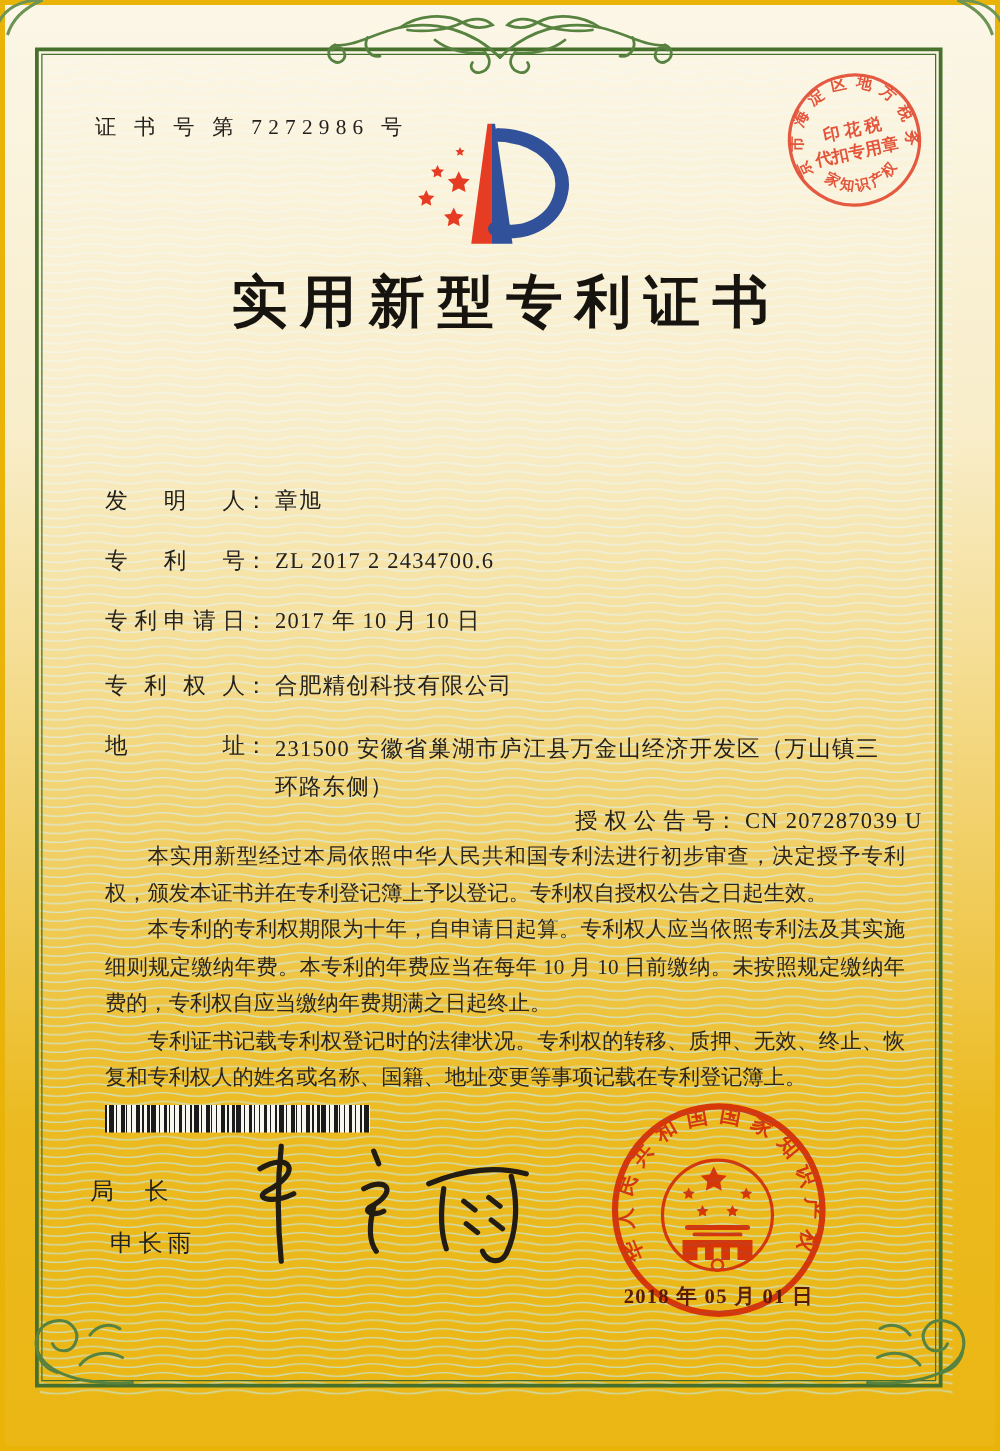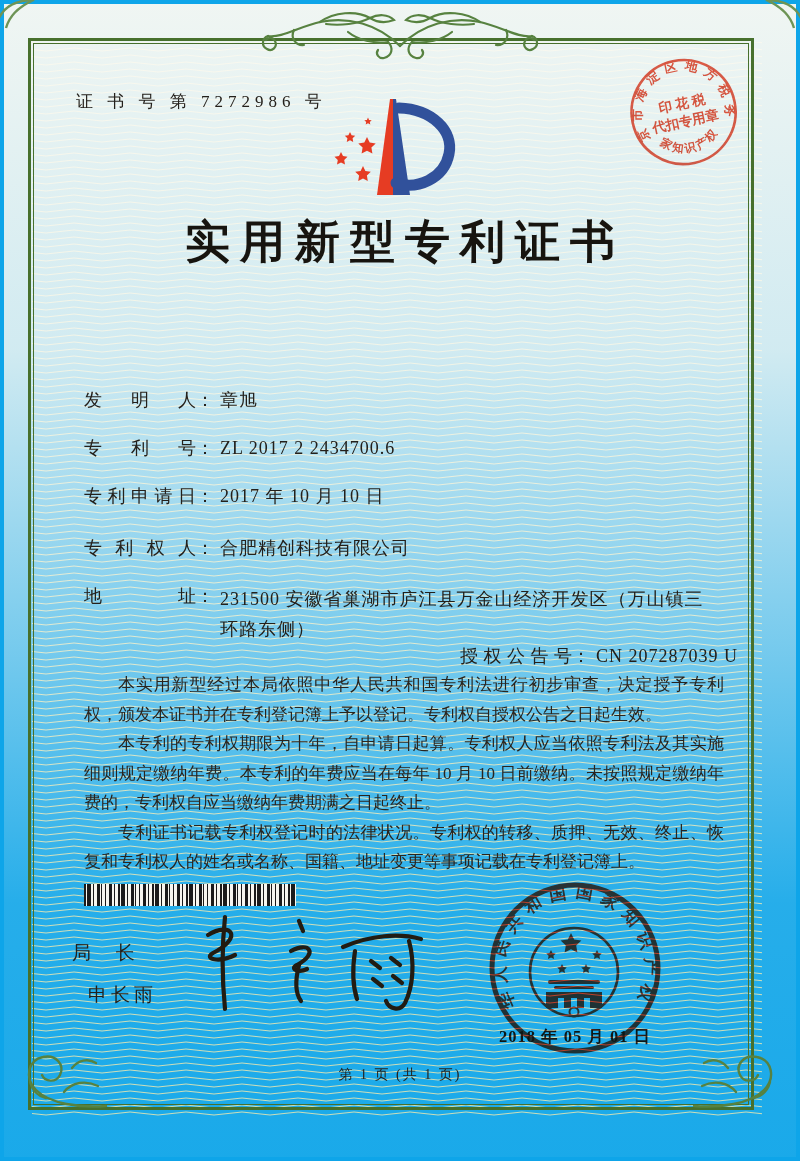--- a/index.html
+++ b/index.html
@@ -1,19 +1,19 @@
 <!DOCTYPE html>
 <html><head>
 <meta charset="utf-8">
 <style>
   * { margin:0; padding:0; box-sizing:border-box; }
   html,body { background:#e9e7e0; }
   .page {
     position:relative; width:800px; height:1161px; margin:0 auto;
-    background:#0ea5e9; overflow:hidden;
+    background:#eab308; overflow:hidden;
     font-family:"Liberation Serif","DejaVu Serif",serif; color:#24201b;
   }
   .frame {
     position:absolute; left:28px; top:38px; width:726px; height:1072px;
     border:3px solid #47702d;
   }
   .frame-inner {
     position:absolute; inset:2px; border:1px solid #47702d;
   }
   .waves { position:absolute; inset:4px; }
@@ -232,15 +232,14 @@
       <path d="M110,70 l1.5,3 3.3,.5 -2.4,2.3 .6,3.3 -3,-1.6 -3,1.6 .6,-3.3 -2.4,-2.3 3.3,-.5 z"></path>
       <path d="M99,84 l1.5,3 3.3,.5 -2.4,2.3 .6,3.3 -3,-1.6 -3,1.6 .6,-3.3 -2.4,-2.3 3.3,-.5 z"></path>
       <rect x="61" y="100" width="52" height="4" rx="2"></rect>
       <rect x="67" y="106" width="40" height="3" rx="1.5"></rect>
       <path d="M59,112 h56 v16 h-56 z M71,118 h6 v10 h-6 z M84,118 h6 v10 h-6 z M97,118 h6 v10 h-6 z" fill-rule="evenodd"></path>
       <circle cx="87" cy="132" r="4.5" fill="none" stroke="#e8402e" stroke-width="2"></circle>
     </g>
     <text x="88" y="162" font-size="16.5" text-anchor="middle" letter-spacing="1" font-weight="bold" fill="#5a150b">2018 年 05 月 01 日</text>
   </svg>
 
-  <div class="footer">第 1 页 (共 1 页)</div>
 
 </div>
 
 </body></html>

